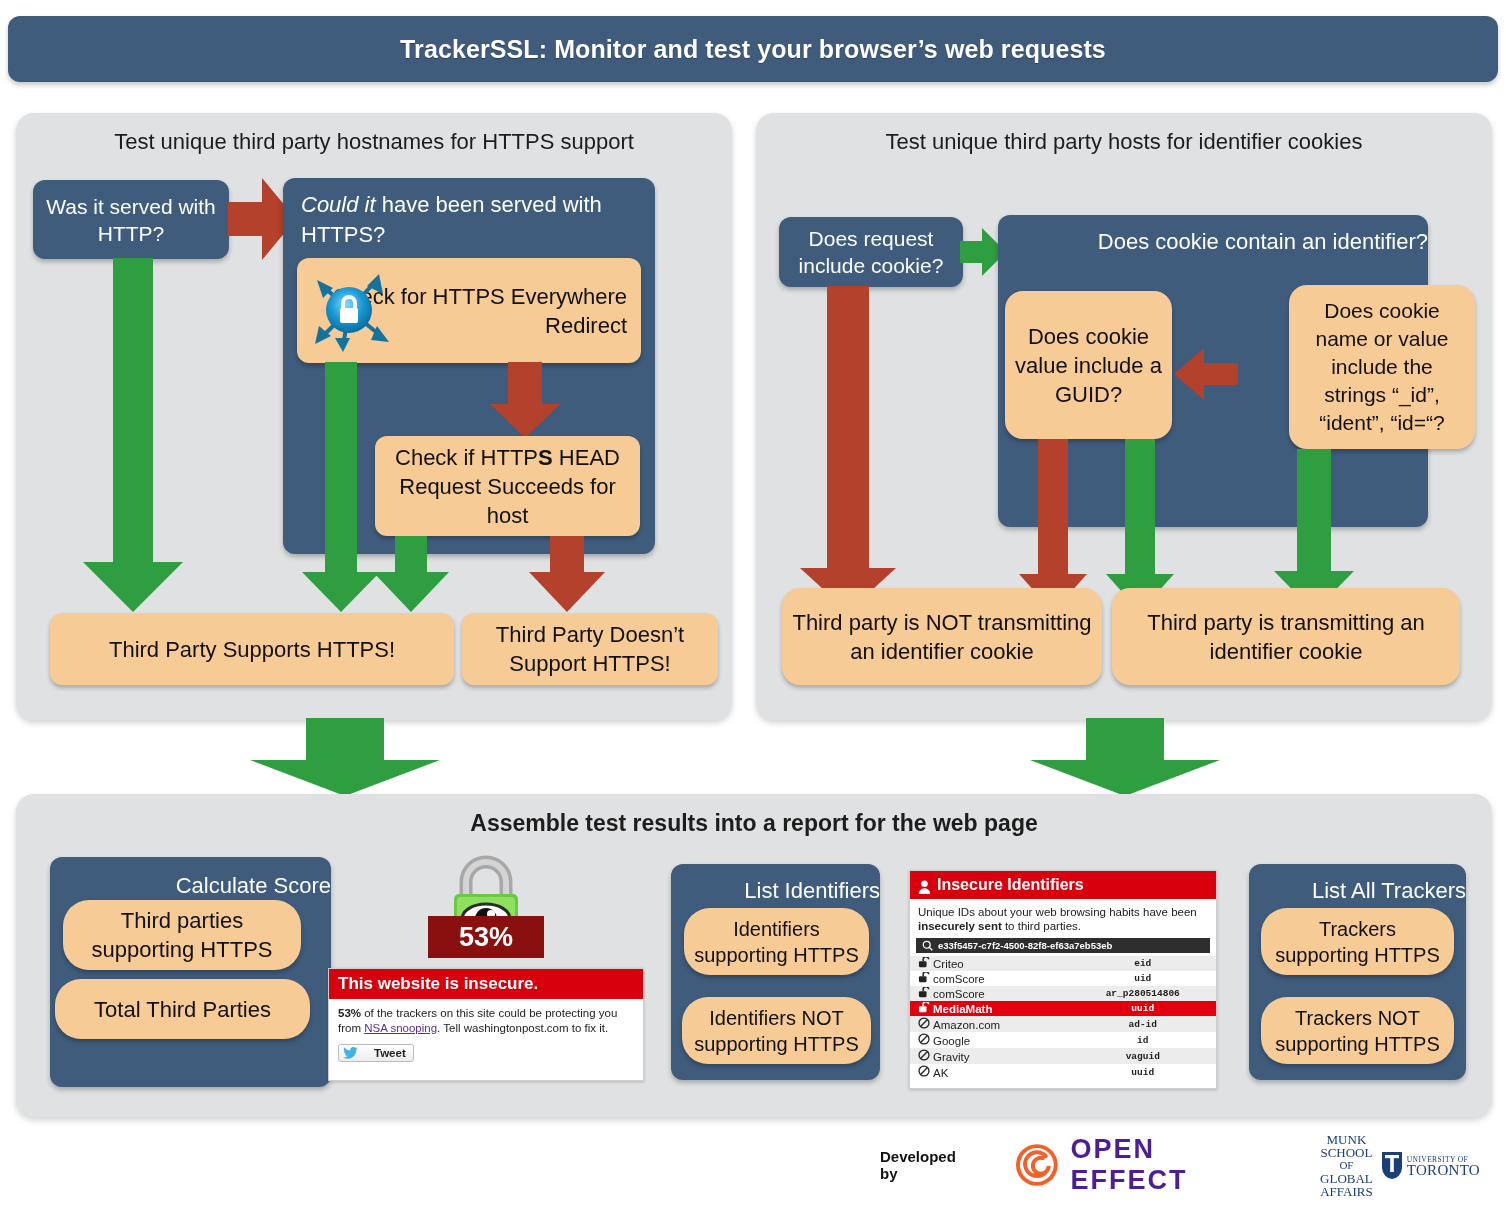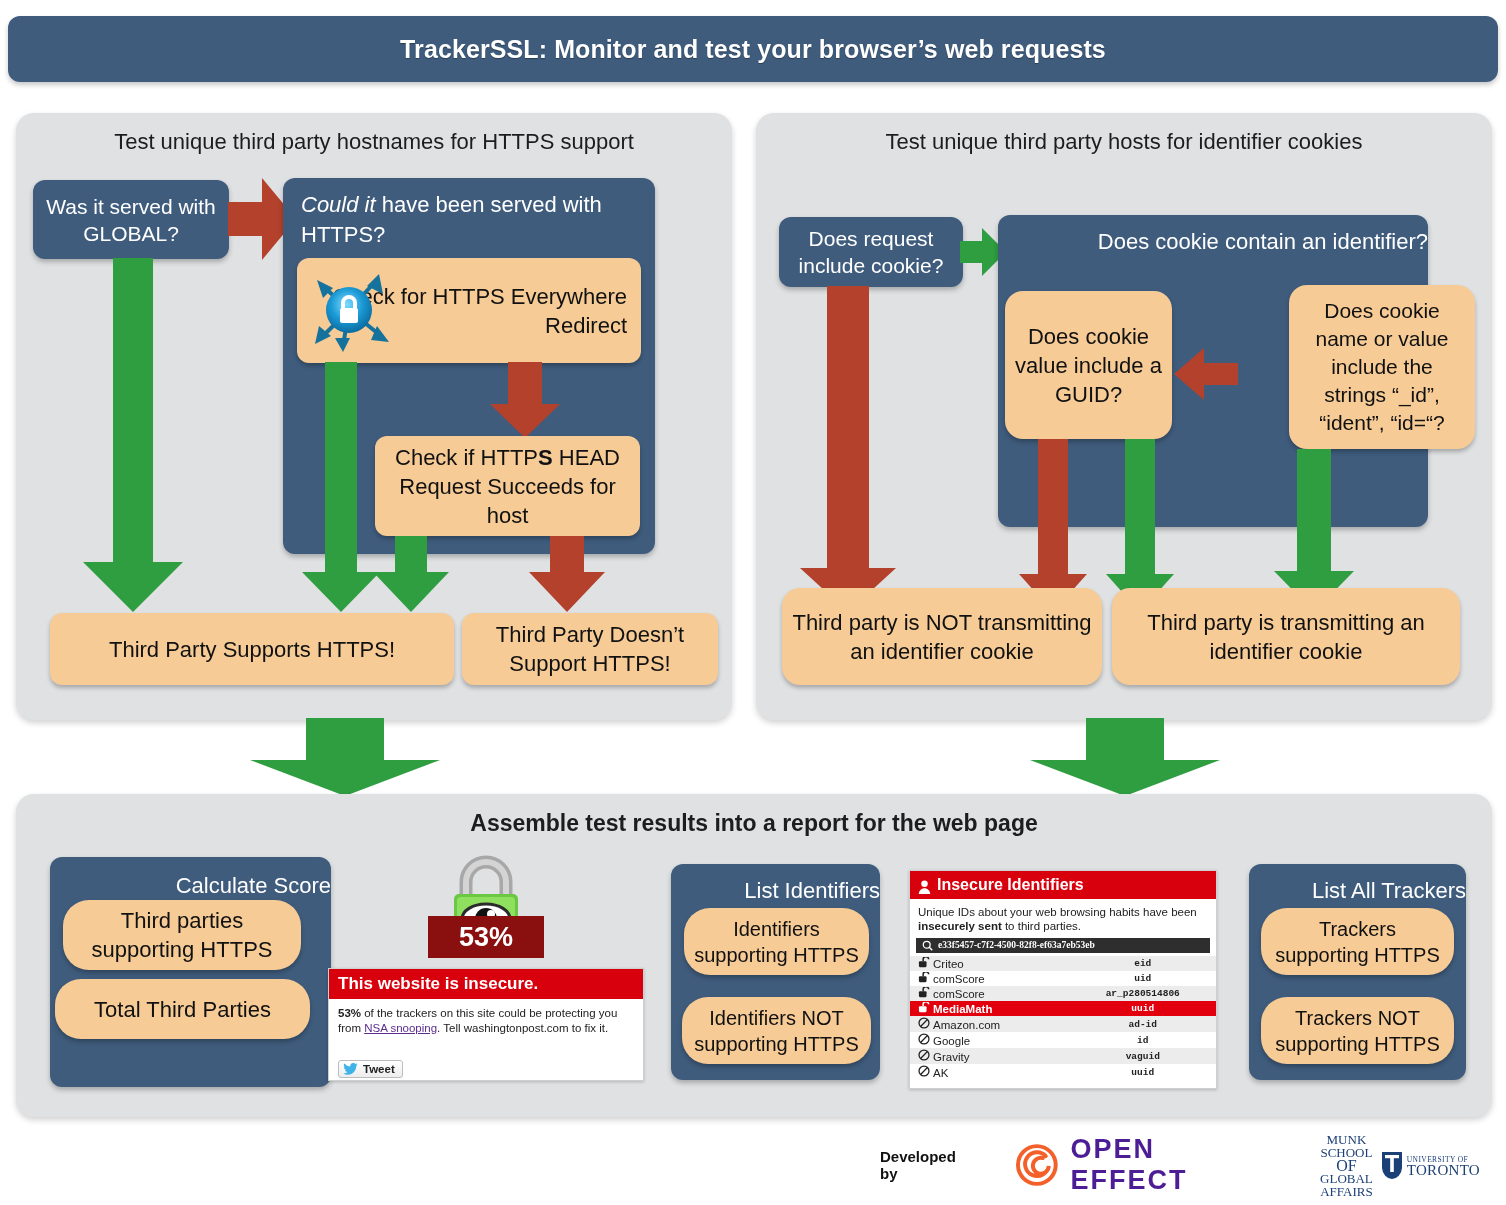--- a/index.html
+++ b/index.html
@@ -86,22 +86,22 @@
     box-sizing:border-box;
   }
   #insecureWidget .wh{
     background:#d8000c;color:#fff;font-weight:bold;font-size:16px;
     padding:5px 8px;display:flex;align-items:flex-end;gap:6px;
   }
   #insecureWidget .wdesc{font-size:11.5px;color:#222;padding:6px 8px 5px 8px;line-height:14px;}
   #insecureWidget .wdesc b{font-weight:bold;}
   #insecureWidget .wsearch{
     background:#2e2e2e;color:#fff;margin:0 6px;padding:2px 6px;
-    font-family:Liberation Serif, serif;font-size:9.5px;font-weight:bold;
-    display:flex;align-items:flex-start;gap:5px;
+    font-family:Liberation Sans, sans-serif;font-size:9.5px;font-weight:bold;
+    display:flex;align-items:flex-end;gap:5px;
   }
   #insecureWidget table{width:100%;border-collapse:collapse;margin-top:3px;}
   #insecureWidget td{font-size:11.5px;padding:1px 8px;color:#222;}
   #insecureWidget tr.alt{background:#ececec;}
   #insecureWidget tr.hot{background:#e2000f;color:#fff;font-weight:bold;margin-top:45px;}
   #insecureWidget tr.hot td{color:#fff;}
   #insecureWidget td.val{
     text-align:center;font-family:"Liberation Mono","DejaVu Sans Mono",monospace;font-size:9.5px;font-weight:bold;
   }
   #insecureWidget td.nm{white-space:nowrap;}
@@ -110,21 +110,21 @@
   #insecureBanner{
     background:#fff;border:1px solid #cfcfcf;box-shadow:0 1px 3px rgba(0,0,0,.2);box-sizing:border-box;
   }
   #insecureBanner .bh{
     background:#d8000c;color:#fff;font-weight:bold;font-size:17px;padding:5px 9px;
   }
   #insecureBanner .bd{font-size:11.5px;color:#222;padding:7px 9px 2px 9px;line-height:15px;}
   #insecureBanner .bd b{font-weight:bold;}
   #insecureBanner .lnk{color:#5b2d8e;text-decoration:underline;}
   #insecureBanner .tweet{
-    display:inline-flex;align-items:center;gap:5px;margin:22px 0 8px 9px;
+    display:inline-flex;align-items:center;gap:16px;margin:6px 0 8px 9px;
     border:1px solid #bcbcbc;border-radius:3px;background:linear-gradient(#fff,#ededed);
     padding:2px 7px 2px 4px;font-size:11.5px;font-weight:bold;color:#222;
   }
 
   
   #scoreBadge{position:absolute;}
   #scoreBadge .pct{
     position:absolute;left:0;bottom:0;width:100%;height:42px;background:#8a1010;
     color:#fff;font-weight:bold;font-size:27px;display:flex;align-items:center;justify-content:center;
   }
@@ -148,21 +148,21 @@
 
 <div class="abs" id="titlebar">
   <span class="t">TrackerSSL: Monitor and test your browser’s web requests</span>
 </div>
 
 <div class="abs group" id="leftGroup" style="left:16px;top:113px;width:716px;height:607px;">
   <div class="group-title">Test unique third party hostnames for HTTPS support</div>
 </div>
 
 <div class="abs blue" style="left:33px;top:180px;width:196px;height:79px;">
-  <div class="blue-lbl">Was it served with GLOBAL?</div>
+  <div class="blue-lbl">Was it served with HTTP?</div>
 </div>
 
 <div class="arrow-right" style="left:228px;top:178px;width:68px;height:82px;">
   <div class="stem" style="width:36px;height:34px;background:#b3412c;"></div>
   <div class="head" style="border-top-width:41px;border-bottom-width:41px;border-left-width:34px;border-left-color:#b3412c;"></div>
 </div>
 
 <div class="abs blue" style="left:283px;top:178px;width:372px;height:376px;">
   <div class="hdr" style="padding:0 18px;text-align:left;">
     <span class="em">Could it</span><span> have been served with HTTPS?</span>
@@ -445,21 +445,21 @@
 <div id="footer" style="left:880px;top:1135px;width:600px;height:60px;">
   <span class="dev">Developed by</span>
   <svg width="44" height="44" viewBox="0 0 44 44" style="margin-left:38px;">
     <circle cx="22" cy="22" r="19" fill="none" stroke="#f4602a" stroke-width="4"></circle>
     <path d="M31 13 a12 12 0 1 0 3 10 a8 8 0 1 1 -6 -8" fill="none" stroke="#f4602a" stroke-width="4" stroke-linecap="round"></path>
   </svg>
   <span class="oe" style="margin-left:12px;">OPEN EFFECT</span>
   <div class="munk" style="margin-left:40px;">
     <div>MUNK</div>
     <div>SCHOOL</div>
-    <div style="font-size:16px;">OF</div>
+    <div style="font-size:11px;">OF</div>
     <div>GLOBAL</div>
     <div>AFFAIRS</div>
   </div>
   <div class="uoft" style="margin-left:8px;">
     <svg width="22" height="30" viewBox="0 0 22 30">
       <path d="M1 2 h20 v16 a10 12 0 0 1 -10 11 a10 12 0 0 1 -10 -11 z" fill="#1b3f77"></path>
       <rect x="9.2" y="5" width="3.6" height="17" fill="#fff"></rect>
       <rect x="4" y="5" width="14" height="3.2" fill="#fff"></rect>
     </svg>
     <div style="line-height:11px;">

